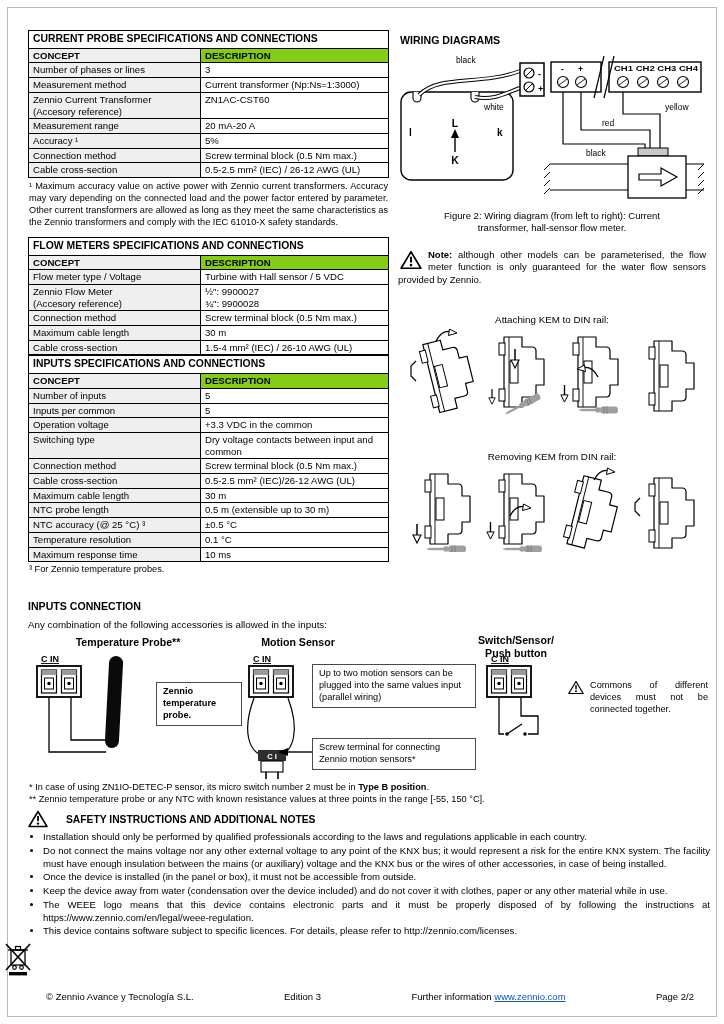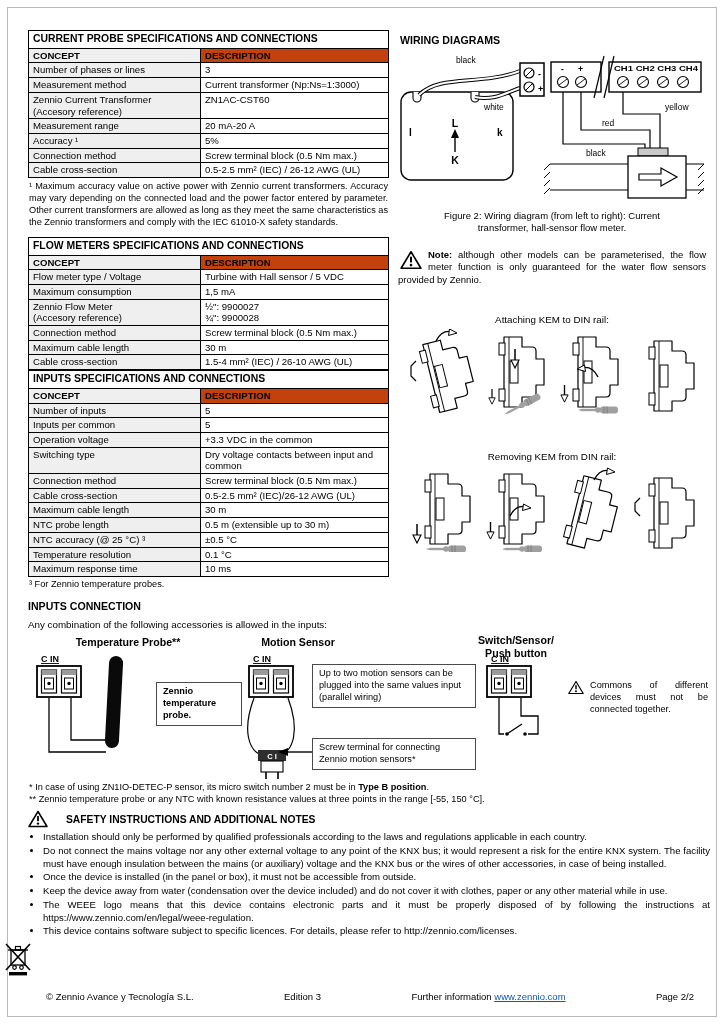--- a/index.html
+++ b/index.html
@@ -5,21 +5,21 @@
   html,body{margin:0;padding:0;}
   body{width:724px;height:1024px;position:relative;background:#fff;color:#000;
        font-family:"Liberation Sans",sans-serif;overflow:hidden;}
   .page-border{position:absolute;inset:7px;border:1px solid #b9b9b9;pointer-events:none;}
 
   
   .left-col{position:absolute;left:28px;top:30px;width:361px;}
   table{border-collapse:collapse;width:100%;font-size:9.6px;line-height:1.22;border:1.7px solid #000;}
   td{border:1px solid #000;padding:1px 4px;vertical-align:top;white-space:pre-line;}
   .t-title td{font-weight:bold;font-size:10.4px;padding:2px 4px;border-bottom:1.5px solid #000;}
-  .t-head td{background:#c2410c;font-weight:bold;}
+  .t-head td{background:#84cc16;font-weight:bold;}
   td.c{width:163px;background:#efefef;}
   .fnote{font-size:9.2px;text-align:justify;line-height:1.3;margin:3px 1px 8px 1px;}
   .fnote-s{font-size:9.2px;margin:2px 1px 0 1px;}
   .tbl2{margin-top:6px;}
   .tbl3{}
 
   
   .right-col{position:absolute;left:398px;top:30px;width:308px;}
   .r-heading{font-weight:bold;font-size:10.6px;margin:4px 0 2px 2px;}
   .fig-caption{text-align:center;font-size:9.5px;line-height:1.3;margin:6px 28px 0 28px;}
@@ -152,24 +152,20 @@
         <tr class="t-title">
       <td colspan="2">FLOW METERS SPECIFICATIONS AND CONNECTIONS</td>
         </tr>
     <tr class="t-head">
       <td class="c">CONCEPT</td>
       <td>DESCRIPTION</td>
         </tr>
     <tr>
           <td class="c">Flow meter type / Voltage</td>
           <td>Turbine with Hall sensor / 5 VDC</td>
-        </tr>
-    <tr>
-          <td class="c">Maximum consumption</td>
-          <td>1,5 mA</td>
         </tr>
     <tr>
           <td class="c">Zennio Flow Meter
 (Accesory reference)</td>
           <td>½": 9900027
 ¾": 9900028</td>
         </tr>
     <tr>
           <td class="c">Connection method</td>
           <td>Screw terminal block (0.5 Nm max.)</td>

